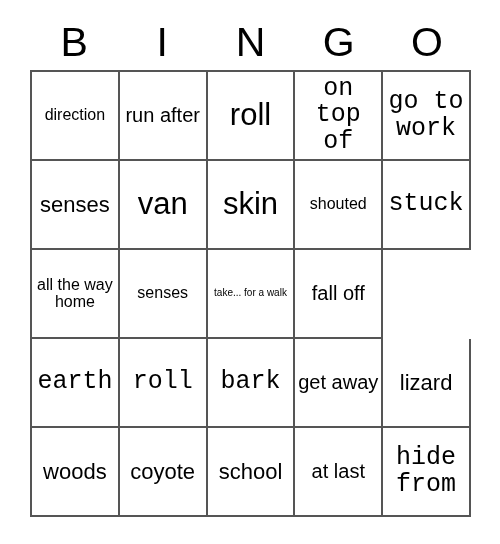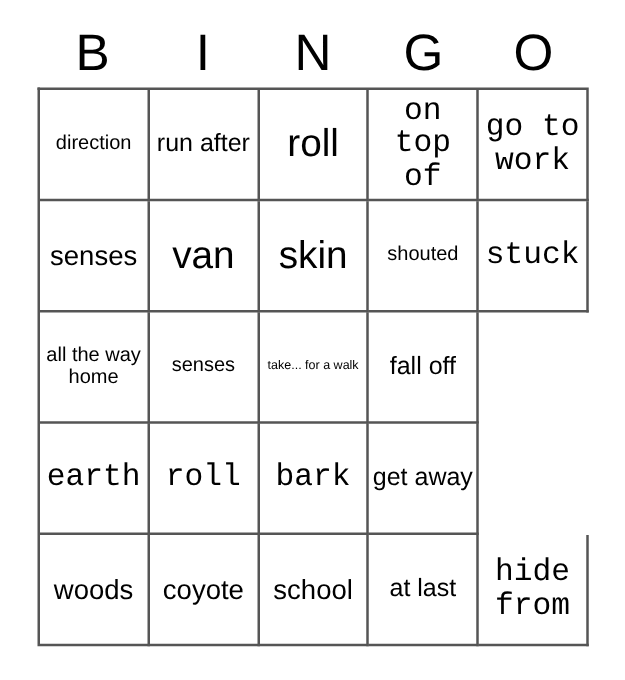--- a/index.html
+++ b/index.html
@@ -144,20 +144,23 @@
         </div>
       <div class="cell">
           <span class="fs-md">roll</span>
         </div>
       <div class="cell">
           <span class="fs-md">bark</span>
         </div>
       <div class="cell">
           <span class="fs-lg">get away</span>
         </div>
+      <div class="cell">
+          <span class="fs-sm">lizard</span>
+        </div>
     </div>
 
     <div class="grid-row">
       <div class="cell">
           <span class="fs-sm">woods</span>
         </div>
       <div class="cell">
           <span class="fs-sm">coyote</span>
         </div>
       <div class="cell">

